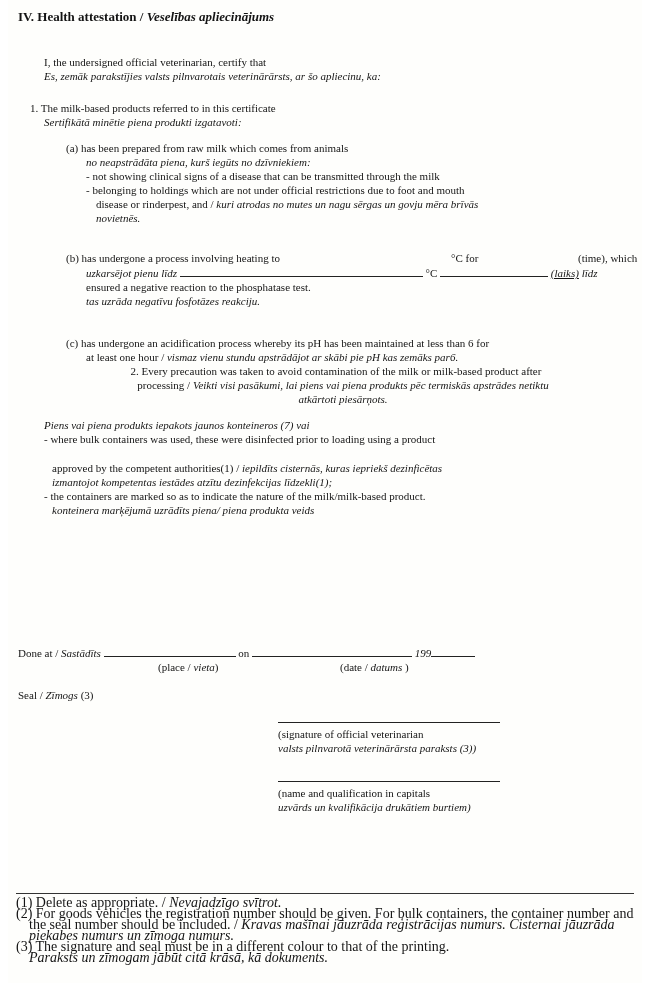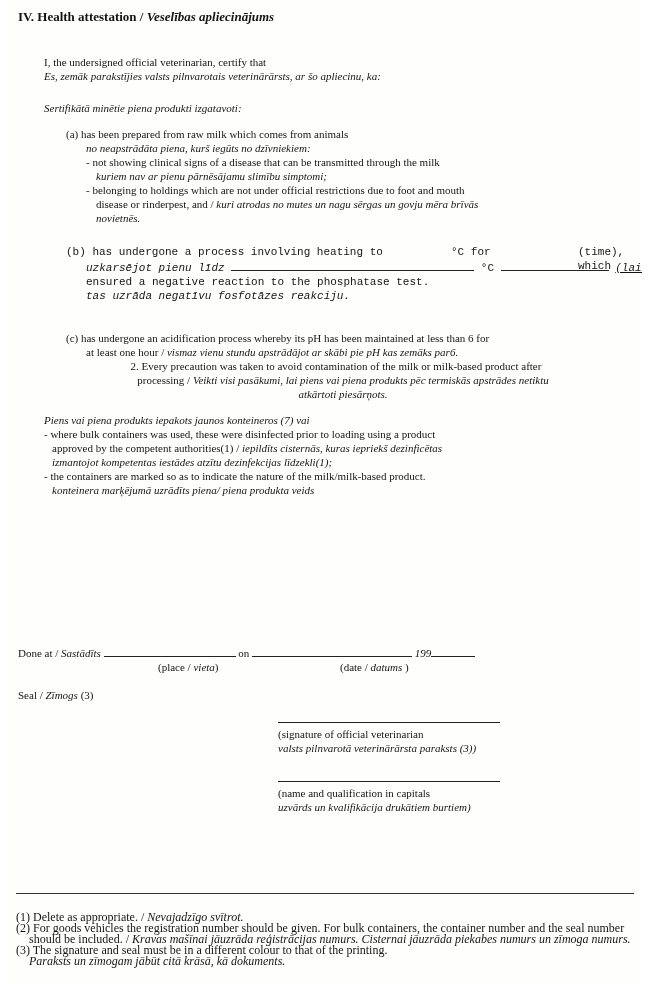--- a/index.html
+++ b/index.html
@@ -21,67 +21,67 @@
     font-weight:bold;
   }
   .intro   { margin:30px 0 0 36px; }
   .clause  { margin-left:22px; }
   .c1      { margin-top:18px; }
   .c2      { margin-top:0;text-align:center; }
   .c3      { margin-top:12px; }
   .sub     { margin-left:14px; }
   .blk     { margin-left:36px; }
   .blk-a   { margin-top:12px; }
-  .blk-b   { margin-top:20px;font-family:Liberation Mono, monospace; }
+  .blk-b   { margin-top:26px; }
   .blk-c   { margin-top:28px; }
   .ind     { margin-left:20px; }
   .ind2    { margin-left:30px; }
   .rel     { position:relative; height:14px; }
   .abs     { position:absolute; top:0; }
   .blank   { display:inline-block; border-bottom:1px solid #222; height:12px; vertical-align:baseline; }
   .u       { text-decoration:underline; }
   .done-row    { position:absolute; left:10px; top:645px; white-space:nowrap; }
   .done-labels { position:absolute; left:0; top:660px; width:650px; height:14px; }
   .lbl-place   { position:absolute; left:150px; top:0; }
   .lbl-date    { position:absolute; left:332px; top:0; }
   .seal-row    { position:absolute; left:10px; top:688px; }
   .sig-block   { position:absolute; left:270px; top:722px; width:240px; }
   .sig-line    { width:222px; border-top:1px solid #222; height:1px; margin-bottom:4px; }
   .sig-gap     { margin-top:26px; }
   .footnotes {
     position:absolute; left:8px; right:8px; top:893px;
     border-top:1px solid #333;
-    padding-top:18px;
-    font-size:12px; line-height:11px;
+    padding-top:3px;
+    font-size:14px; line-height:11px;
   }
   .fn { padding-left:13px; text-indent:-13px; }
   .fn-cont { padding-left:13px; }
 </style>
 </head>
 <body>
 
 <div class="page">
 
   <div class="title">
     <span>IV. Health attestation / </span><span class="it">Veselības apliecinājums</span>
   </div>
 
   <div class="intro">
     <div>I, the undersigned official veterinarian, certify that</div>
     <div class="it">Es, zemāk parakstījies valsts pilnvarotais veterinārārsts, ar šo apliecinu, ka:</div>
   </div>
 
   <div class="clause c1">
+    <div>1. The milk-based products referred to in this certificate</div>
     <div class="it sub">Sertifikātā minētie piena produkti izgatavoti:</div>
 
     <div class="blk blk-a">
       <div>(a) has been prepared from raw milk which comes from animals</div>
       <div class="it ind">no neapstrādāta piena, kurš iegūts no dzīvniekiem:</div>
       <div class="ind">- not showing clinical signs of a disease that can be transmitted through the milk</div>
-      <div class="it ind2">kuriem nav ar pienu pārnēsājamu slimību simptomi;</div>
       <div class="ind">- belonging to holdings which are not under official restrictions due to foot and mouth</div>
       <div class="ind2">
         <span>disease or rinderpest, and / </span><span class="it">kuri atrodas no mutes un nagu sērgas un govju mēra brīvās</span>
       </div>
       <div class="it ind2">novietnēs.</div>
     </div>
 
     <div class="blk blk-b">
       <div class="rel">
         <span class="abs" style="left:0;">(b) has undergone a process involving heating to</span>
@@ -111,21 +111,21 @@
     <div>2. Every precaution was taken to avoid contamination of the milk or milk-based product after</div>
     <div class="sub">
       <span>processing / </span><span class="it">Veikti visi pasākumi, lai piens vai piena produkts pēc termiskās apstrādes netiktu</span>
     </div>
     <div class="it sub">atkārtoti piesārņots.</div>
   </div>
 
   <div class="clause c3">
     <div class="it sub">Piens vai piena produkts iepakots jaunos konteineros (7) vai</div>
     <div class="sub">- where bulk containers was used, these were disinfected prior to loading using a product</div>
-    <div class="sub ind" style="margin-left:22px;">
+    <div class="sub ind" style="margin-left:22px;margin-top:15px;">
       <span>approved by the competent authorities(1) / </span><span class="it">iepildīts cisternās, kuras iepriekš dezinficētas</span>
     </div>
     <div class="it" style="margin-left:22px;">izmantojot kompetentas iestādes atzītu dezinfekcijas līdzekli(1);</div>
     <div class="sub">- the containers are marked so as to indicate the nature of the milk/milk-based product.</div>
     <div class="it" style="margin-left:22px;">konteinera marķējumā uzrādīts piena/ piena produkta veids</div>
   </div>
 
   <div class="done-row">
     <span>Done at / </span><span class="it">Sastādīts</span>
     <span class="blank" style="width:132px;"></span>

